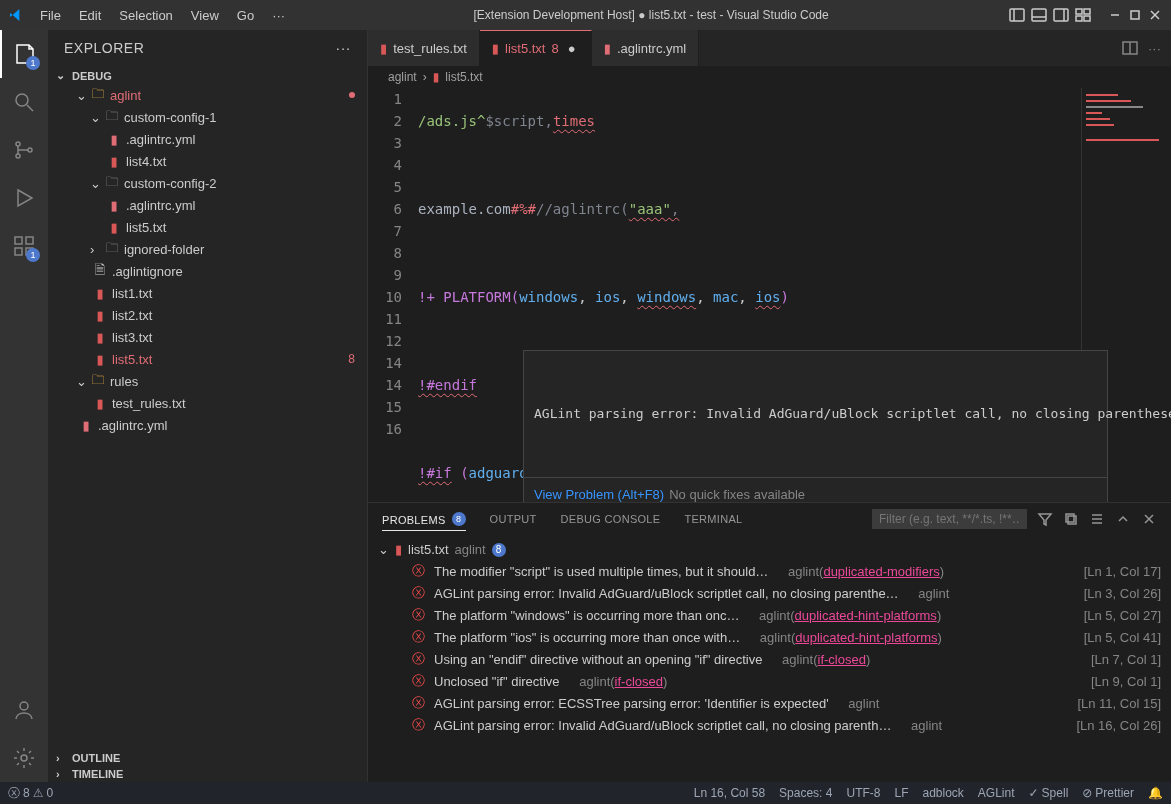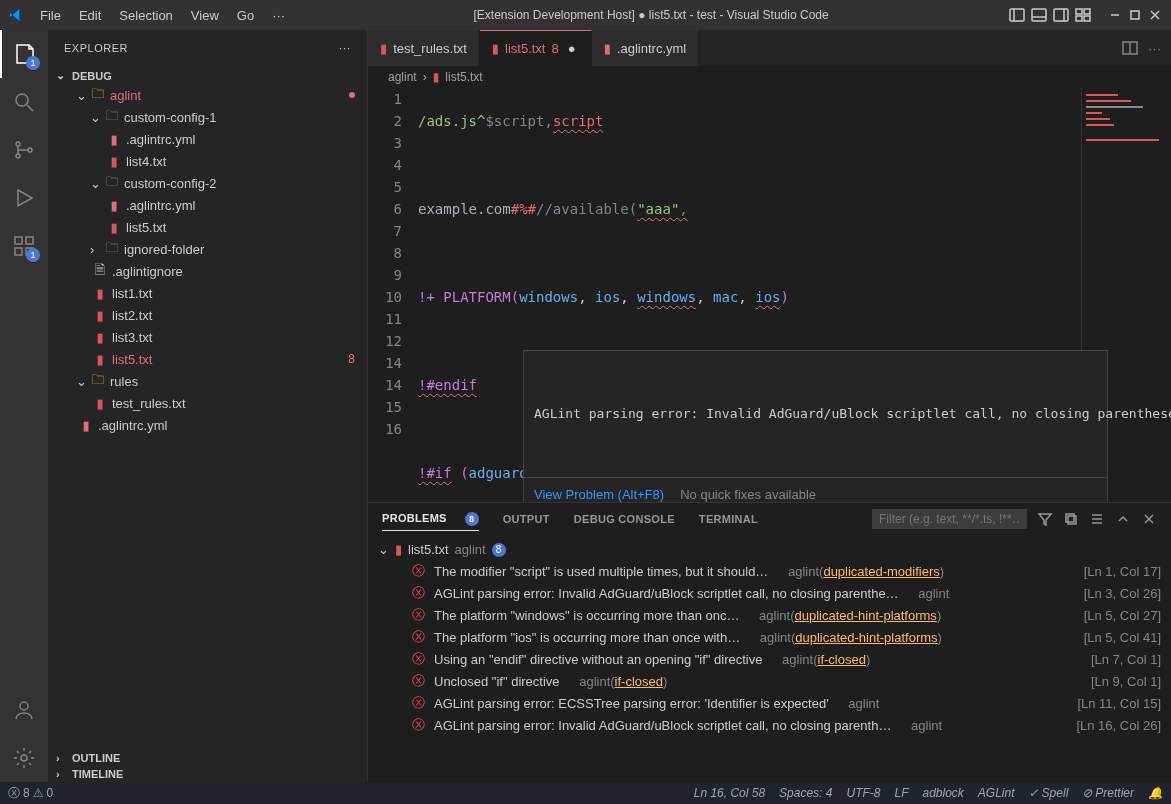--- a/index.html
+++ b/index.html
@@ -13,21 +13,21 @@
 .titlebar .layout-controls { display: flex; gap: 6px; margin-right: 16px; }
 .titlebar svg { width: 16px; height: 16px; }
 .main { flex: 1; display: flex; min-height: 0; }
 .activity-bar { width: 48px; background: #333333; display: flex; flex-direction: column; justify-content: space-between; }
 .activity-bar .top, .activity-bar .bottom { display: flex; flex-direction: column; }
 .activity-item { width: 48px; height: 48px; display: flex; align-items: center; justify-content: center; cursor: pointer; position: relative; color: #858585; }
 .activity-item.active { color: #ffffff; border-left: 2px solid #ffffff; }
 .activity-item svg { width: 24px; height: 24px; }
 .badge { position: absolute; bottom: 8px; right: 8px; background: #4d78cc; color: #fff; font-size: 9px; min-width: 14px; height: 14px; border-radius: 8px; display: flex; align-items: center; justify-content: center; padding: 0 3px; }
 .sidebar { width: 320px; background: #252526; display: flex; flex-direction: column; border-right: 1px solid #323233; }
-.sidebar-header { height: 35px; display: flex; align-items: center; justify-content: space-between; padding: 0 16px; font-size: 11px; color: #cccccc; letter-spacing: 0.5px; }
+.sidebar-header { height: 35px; display: flex; align-items: center; justify-content: space-between; padding: 0 16px; font-size: 14px; color: #cccccc; letter-spacing: 0.5px; }
 .sidebar-section { padding: 2px 0; }
 .section-header { display: flex; align-items: center; padding: 2px 8px; font-size: 11px; font-weight: bold; cursor: pointer; }
 .section-header .chev { width: 12px; margin-right: 4px; }
 .tree { font-size: 13px; }
 .tree-item { display: flex; align-items: center; padding: 2px 0 2px 14px; cursor: pointer; height: 22px; }
 .tree-item .icon { width: 16px; margin: 0 4px 0 2px; display: flex; align-items: center; justify-content: center; }
 .tree-item.active { color: #e06c75; }
 .tree-item .chev { width: 12px; color: #cccccc; }
 .folder-icon { color: #888; }
 .folder-icon.orange { color: #e8b542; }
@@ -54,40 +54,40 @@
 .minimap-line { height: 2px; margin-bottom: 1px; }
 .t-green { color: #98c379; }
 .t-gray { color: #7f848e; }
 .t-red { color: #e06c75; }
 .t-prep { color: #c678dd; }
 .t-blue { color: #61afef; }
 .t-white { color: #abb2bf; }
 .wavy { text-decoration: underline wavy #e06c75 1px; text-underline-offset: 3px; }
 .hover-popup { position: absolute; left: 105px; top: 262px; width: 585px; background: #252526; border: 1px solid #454545; font-size: 13px; font-family: -apple-system, sans-serif; z-index: 5; }
 .hover-popup .msg { padding: 8px 10px; color: #cccccc; font-family: Consolas, monospace; }
-.hover-popup .actions { border-top: 1px solid #454545; padding: 6px 10px; display: flex; gap: 16px; }
+.hover-popup .actions { border-top: 1px solid #454545; padding: 6px 10px; display: flex; gap: 5px; }
 .hover-popup .link { color: #3794ff; cursor: pointer; }
 .hover-popup .muted { color: #858585; }
 .panel { height: 280px; border-top: 1px solid #323233; background: #1e1e1e; display: flex; flex-direction: column; }
 .panel-tabs { height: 32px; display: flex; align-items: center; padding: 0 14px; gap: 24px; font-size: 11px; color: #969696; }
-.panel-tab { display: flex; align-items: flex-start; gap: 18px; cursor: pointer; letter-spacing: 0.3px; font-weight: bold; }
+.panel-tab { display: flex; align-items: flex-end; gap: 6px; cursor: pointer; letter-spacing: 0.3px; }
 .panel-tab.active { color: #e7e7e7; border-bottom: 1px solid #e7e7e7; padding-bottom: 4px; margin-bottom: -5px; }
 .panel-tabs .right { margin-left: auto; display: flex; align-items: center; gap: 10px; }
 .filter-input { background: #3c3c3c; border: 1px solid #3c3c3c; color: #ccc; padding: 2px 6px; width: 155px; font-size: 12px; }
 .problems { flex: 1; overflow: auto; padding: 4px 10px; font-size: 13px; }
 .problem-file { display: flex; align-items: center; gap: 6px; padding: 3px 0; }
 .problem-file .count { background: #4d78cc; color: #fff; font-size: 10px; min-width: 14px; height: 14px; border-radius: 8px; display: inline-flex; align-items: center; justify-content: center; padding: 0 4px; }
 .problem-row { display: flex; align-items: center; padding: 2px 0 2px 34px; gap: 8px; }
 .problem-row .err-icon { color: #f14c4c; width: 14px; flex-shrink: 0; }
 .problem-row .msg { color: #cccccc; overflow: hidden; text-overflow: ellipsis; white-space: nowrap; }
 .problem-row .src { color: #858585; }
-.problem-row .rule { color: #fdba74; text-decoration: underline; cursor: pointer; }
+.problem-row .rule { color: #ec4899; text-decoration: underline; cursor: pointer; }
 .problem-row .loc { color: #858585; margin-left: auto; white-space: nowrap; padding-left: 9px; }
 .statusbar { height: 22px; background: #21252b; display: flex; align-items: center; font-size: 12px; color: #9da5b4; padding: 0 8px; gap: 10px; }
-.statusbar .right { margin-left: auto; display: flex; gap: 14px; align-items: flex-end; font-style: italic; }
+.statusbar .right { margin-left: auto; display: flex; gap: 14px; align-items: flex-end; }
 .statusbar .item { display: flex; align-items: center; gap: 3px; cursor: pointer; }
 svg { fill: none; stroke: currentColor; stroke-width: 1.5; }
 </style>
 </head>
 <body>
 
 <div class="titlebar">
   <div class="vscode-logo">
     <svg viewBox="0 0 24 24">
         <path d="M17 3l-10 9 10 9V3z M7 12l-4-3v6l4-3z" fill="#0098ff" stroke="none"></path>
@@ -326,23 +326,23 @@
           <div>9</div>
           <div>10</div>
           <div>11</div>
           <div>12</div>
           <div>14</div>
           <div>14</div>
           <div>15</div>
           <div>16</div>
       </div>
       <div class="code">
-<div><span class="t-green">/ads.js^</span><span class="t-gray">$script</span><span class="t-gray">,</span><span class="t-red wavy">script</span></div>
+<div><span class="t-green">/ads.js^</span><span class="t-gray">$script</span><span class="t-gray">,</span><span class="t-red wavy">times</span></div>
 <div> </div>
-<div><span class="t-white">example.com</span><span class="t-red">#%#</span><span class="t-gray">//available(</span><span class="t-green wavy">"aaa"</span><span class="t-gray wavy">,</span></div>
+<div><span class="t-white">example.com</span><span class="t-red">#%#</span><span class="t-gray">//aglintrc(</span><span class="t-green wavy">"aaa"</span><span class="t-gray wavy">,</span></div>
 <div> </div>
 <div><span class="t-prep">!+ PLATFORM(</span><span class="t-blue">windows</span><span>, </span><span class="t-blue">ios</span><span>, </span><span class="t-blue wavy">windows</span><span>, </span><span class="t-blue">mac</span><span>, </span><span class="t-blue wavy">ios</span><span class="t-prep">)</span></div>
 <div> </div>
 <div><span class="t-prep wavy">!#endif</span></div>
 <div> </div>
 <div><span class="t-prep wavy">!#if</span><span class="t-prep"> (</span><span class="t-blue">adguard</span><span class="t-prep">)</span></div>
 
 
 
 

